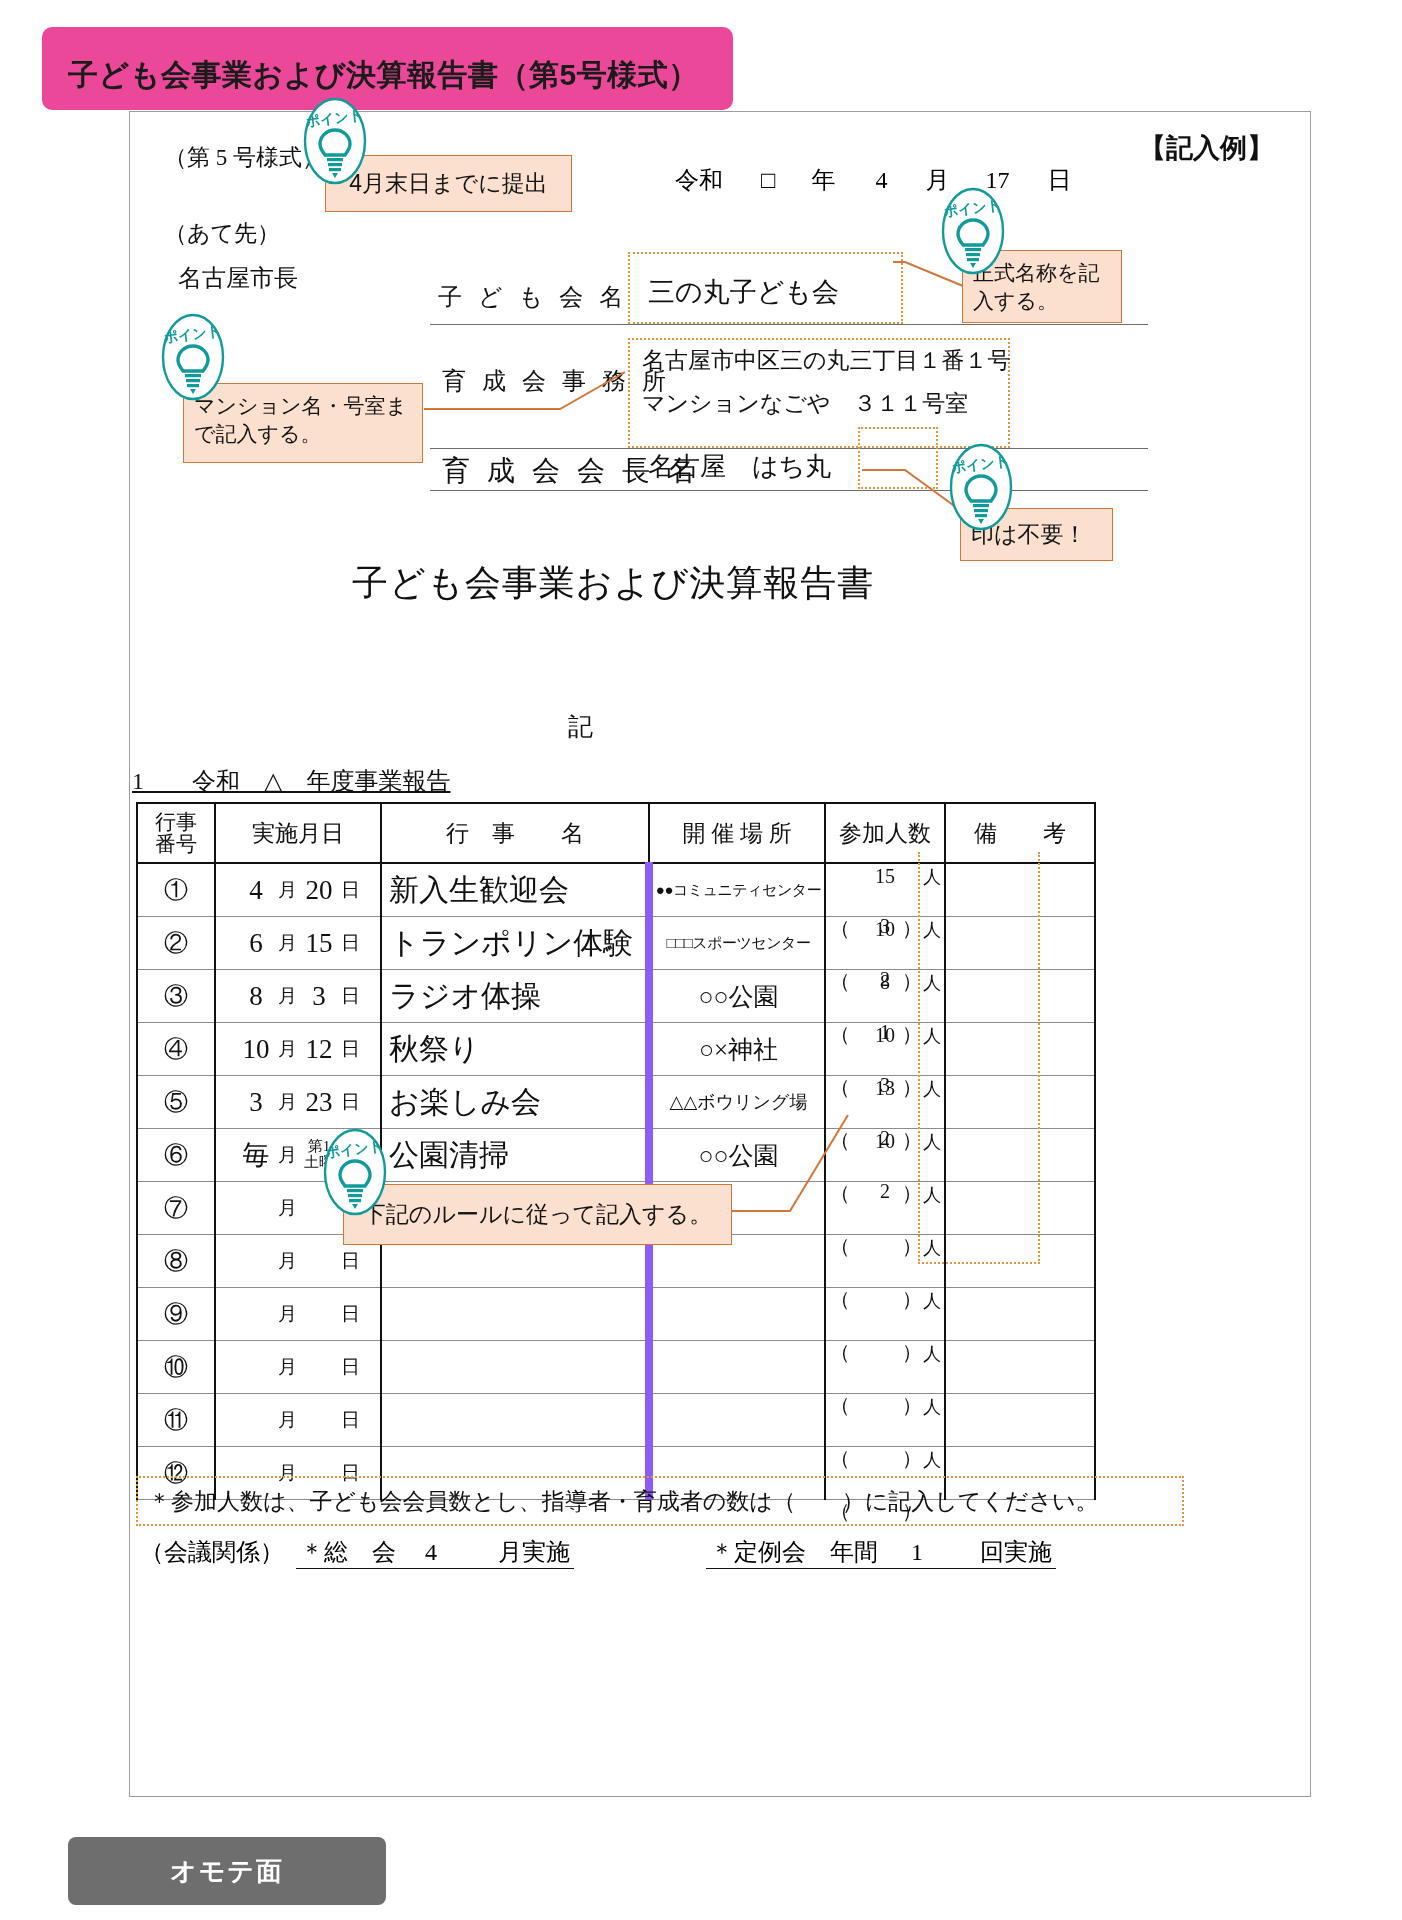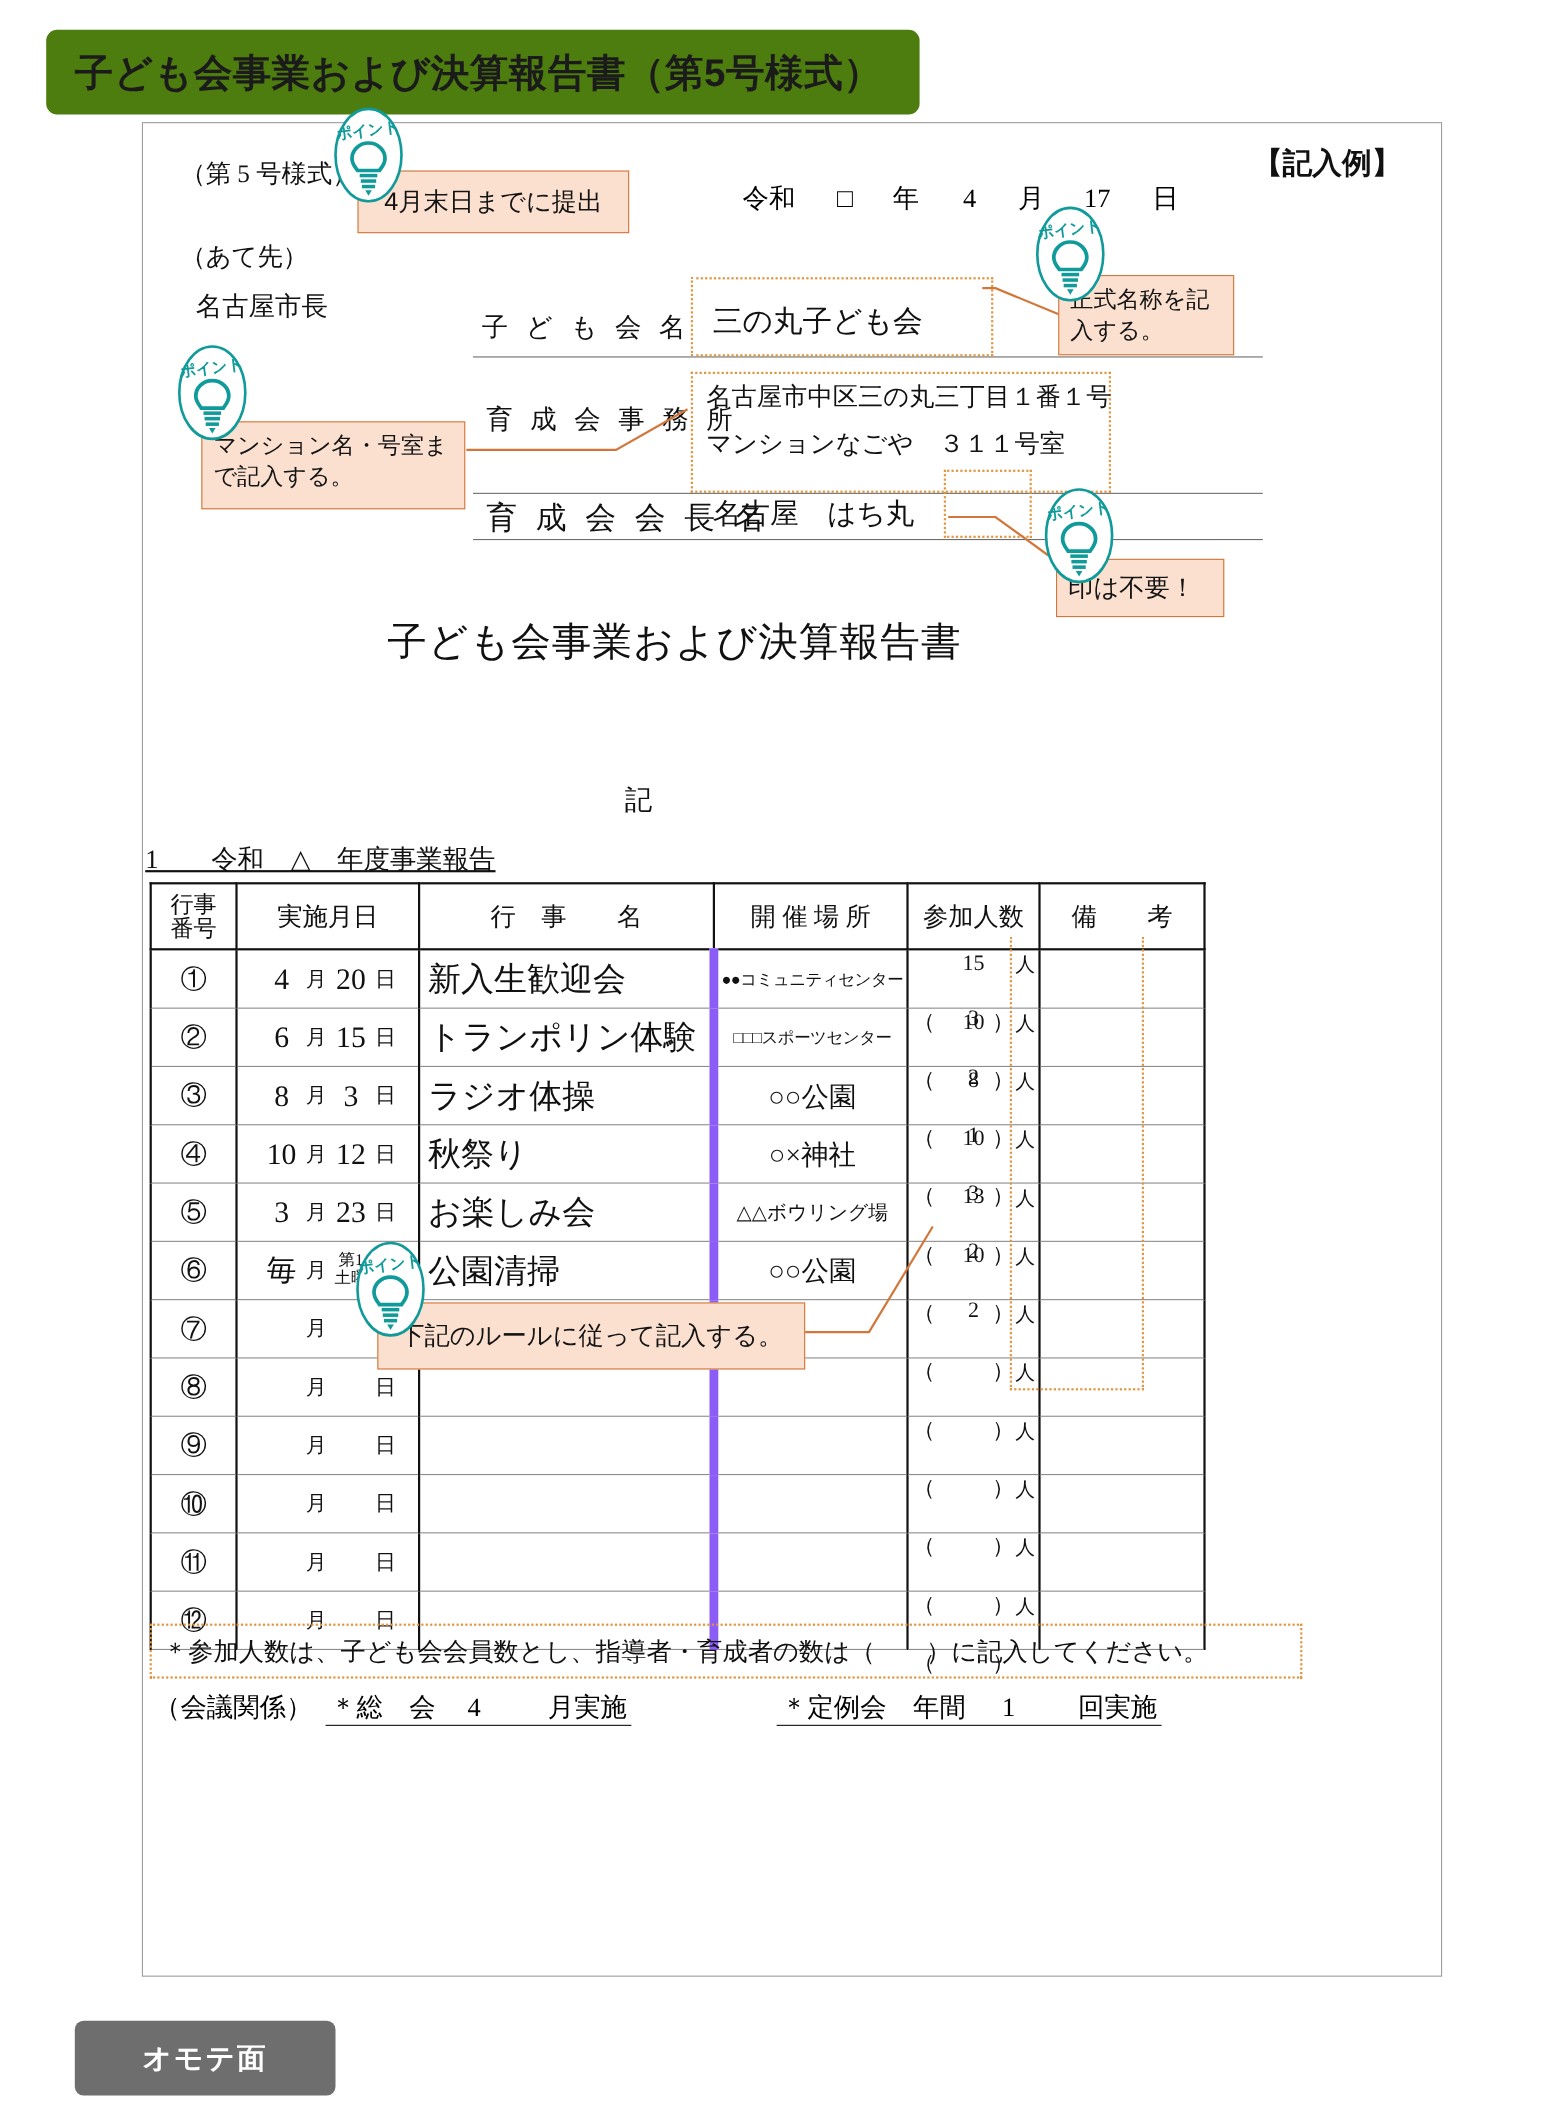--- a/index.html
+++ b/index.html
@@ -6,26 +6,26 @@
   body{
     width:1402px;height:1920px;
     background:#ffffff;
     font-family:"Liberation Serif","DejaVu Serif",serif;
     position:relative;
     overflow:hidden;
   }
   
   .banner{
     position:absolute;left:42px;top:27px;
-    background:#4d7c0f;
+    background:#ec4899;
     border-radius:10px;
-    padding:16px 34px 14px 26px;
+    padding:28px 34px 14px 26px;
     font-family:"Liberation Sans","DejaVu Sans",sans-serif;
     font-weight:bold;
-    font-size:35px;
+    font-size:30px;
     color:#1b1b1b;
     letter-spacing:.5px;
     white-space:nowrap;
   }
   
   .sheet{
     position:absolute;left:129px;top:111px;
     width:1182px;height:1686px;
     background:#fff;
     border:1px solid #9d9d9d;
@@ -106,21 +106,21 @@
     display:flex;align-items:center;
     font-size:23px;
     padding-left:10px;
     color:#111;
   }
   .ul{border-bottom:1.8px solid #111;}
 
   
   .omote{
     position:absolute;left:68px;top:1837px;
-    width:237px;height:68px;
+    width:318px;height:68px;
     background:#6e6e6e;
     border-radius:8px;
     color:#fff;
     font-family:"Liberation Sans","DejaVu Sans",sans-serif;
     font-size:26px;font-weight:bold;
     display:flex;align-items:center;justify-content:center;
     letter-spacing:2px;
   }
 </style>
 </head>

